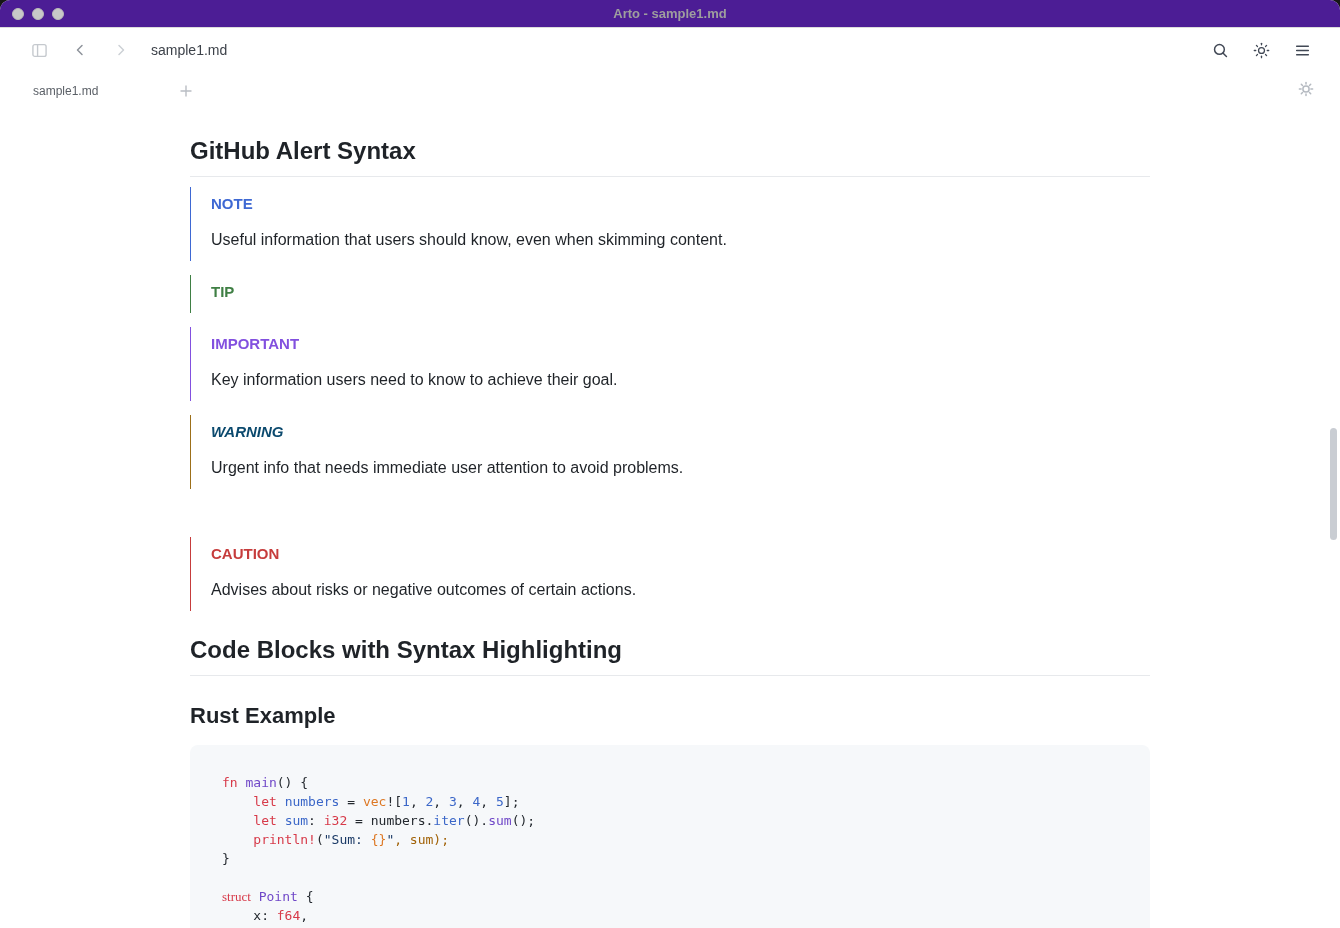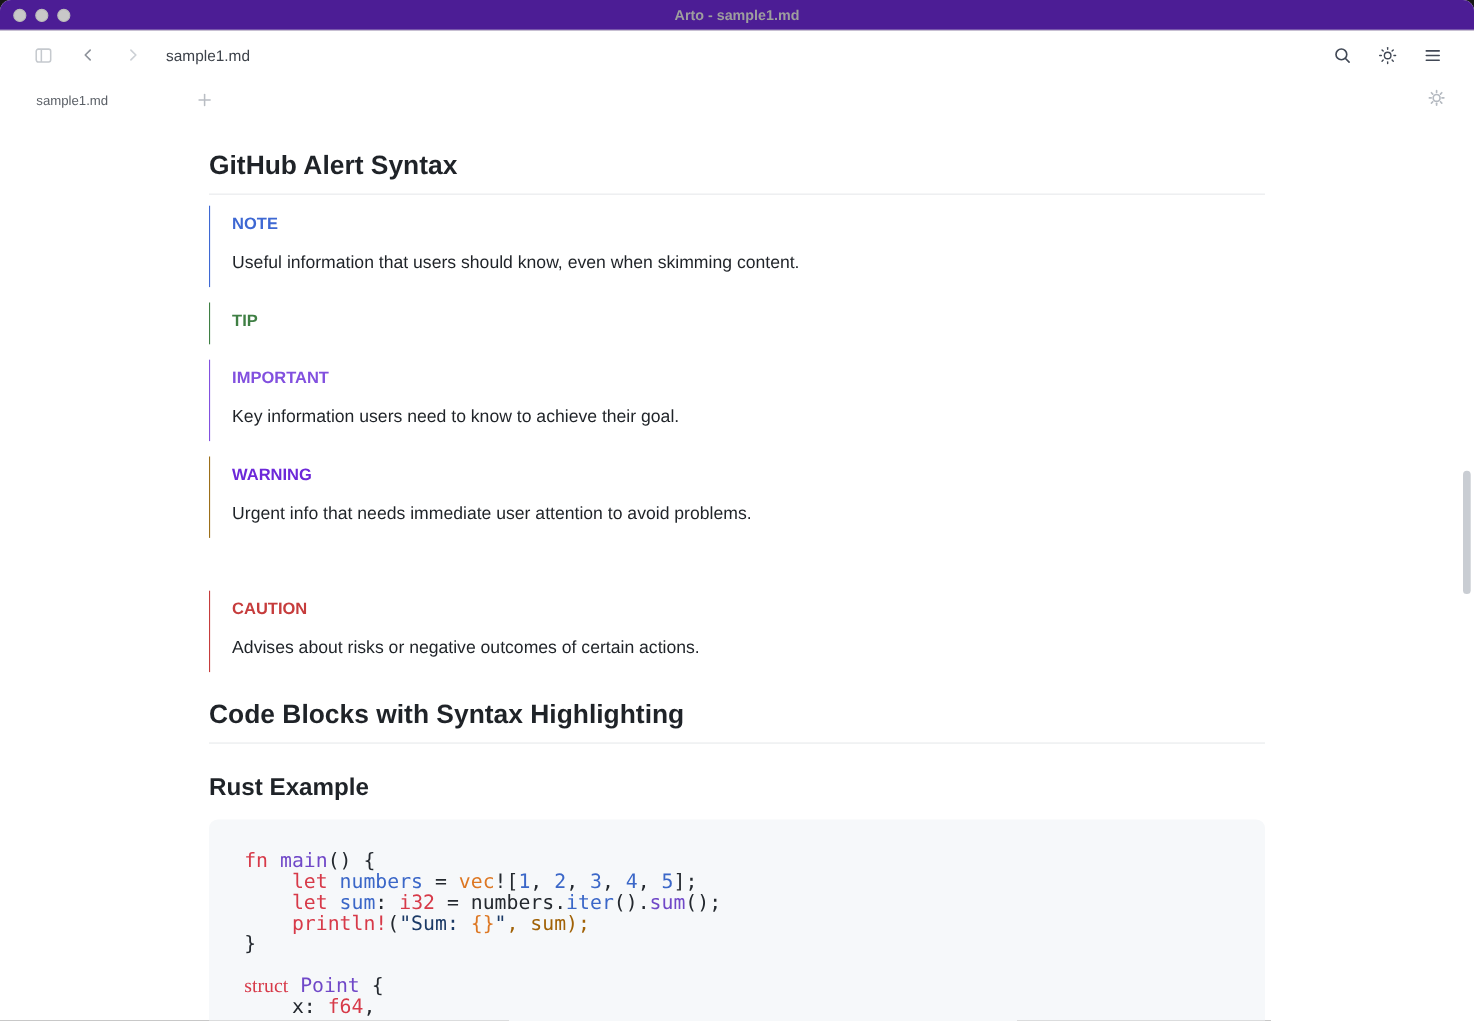--- a/index.html
+++ b/index.html
@@ -37,21 +37,21 @@
     font-size:24px; font-weight:700; color:#1f2328; line-height:30px;
     padding-bottom:10px; border-bottom:1px solid #e7e9ec; margin-bottom:10px;
   }
   .section-title.second { margin-top:24px; }
   .sub-title { font-size:22px; font-weight:700; line-height:30px; margin:25px 0 14px; }
   .alert { border-left:1px solid #a21caf; padding:7px 0 11px 20px; margin-bottom:14px; }
   .alert-title { font-size:15px; font-weight:600; line-height:20px; }
   .alert-body { font-size:16px; line-height:20px; margin-top:16px; color:#1f2328; }
   .codeblock { background:#f6f8fa; border-radius:8px; padding:28px 32px; }
   .code-line {
-    font-family:"DejaVu Sans Mono", monospace; font-size:18px; line-height:19px;
+    font-family:"DejaVu Sans Mono", monospace; font-size:13px; line-height:19px;
     white-space:pre; min-height:19px; color:#24292f;
   }
   
   .scrollbar-thumb {
     position:absolute; right:3px; top:318px; width:7px; height:112px;
     background:#c9cdd3; border-radius:4px;
   }
 </style>
 </head>
 <body>
@@ -152,21 +152,21 @@
         <div class="alert-body">Useful information that users should know, even when skimming content.</div>
       </div>
       <div class="alert" style="border-left-color: rgb(63, 127, 68);">
         <div class="alert-title" style="color: rgb(63, 127, 68);">TIP</div>
       </div>
       <div class="alert" style="border-left-color: rgb(130, 80, 223);">
         <div class="alert-title" style="color: rgb(130, 80, 223);">IMPORTANT</div>
         <div class="alert-body">Key information users need to know to achieve their goal.</div>
       </div>
       <div class="alert" style="border-left-color: rgb(156, 111, 25);">
-        <div class="alert-title" style="color: #6d28d9;">WARNING</div>
+        <div class="alert-title" style="color: #0c4a6e; font-style: italic;">WARNING</div>
         <div class="alert-body">Urgent info that needs immediate user attention to avoid problems.</div>
       </div>
       <div class="alert" style="border-left-color: rgb(198, 60, 60); margin-top: 48px;">
         <div class="alert-title" style="color: rgb(198, 60, 60);">CAUTION</div>
         <div class="alert-body">Advises about risks or negative outcomes of certain actions.</div>
       </div>
 
       <h2 class="section-title second">Code Blocks with Syntax Highlighting</h2>
       <h3 class="sub-title">Rust Example</h3>
 

